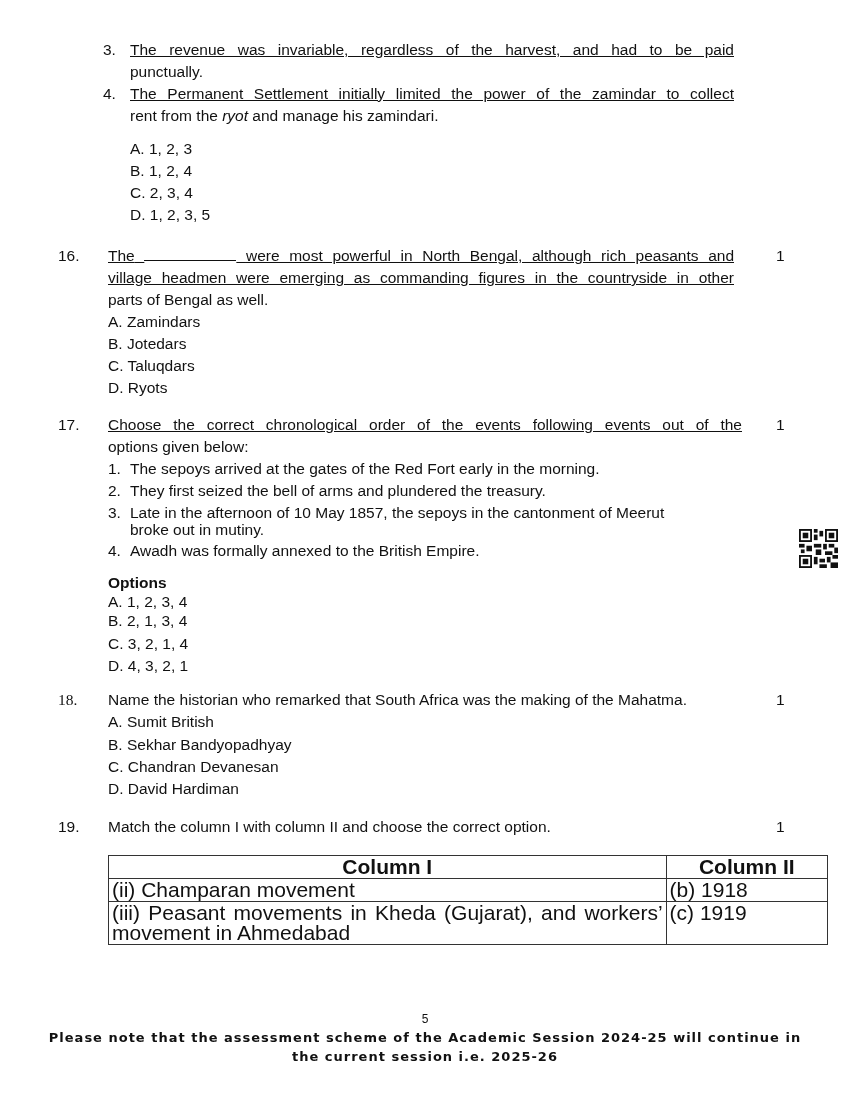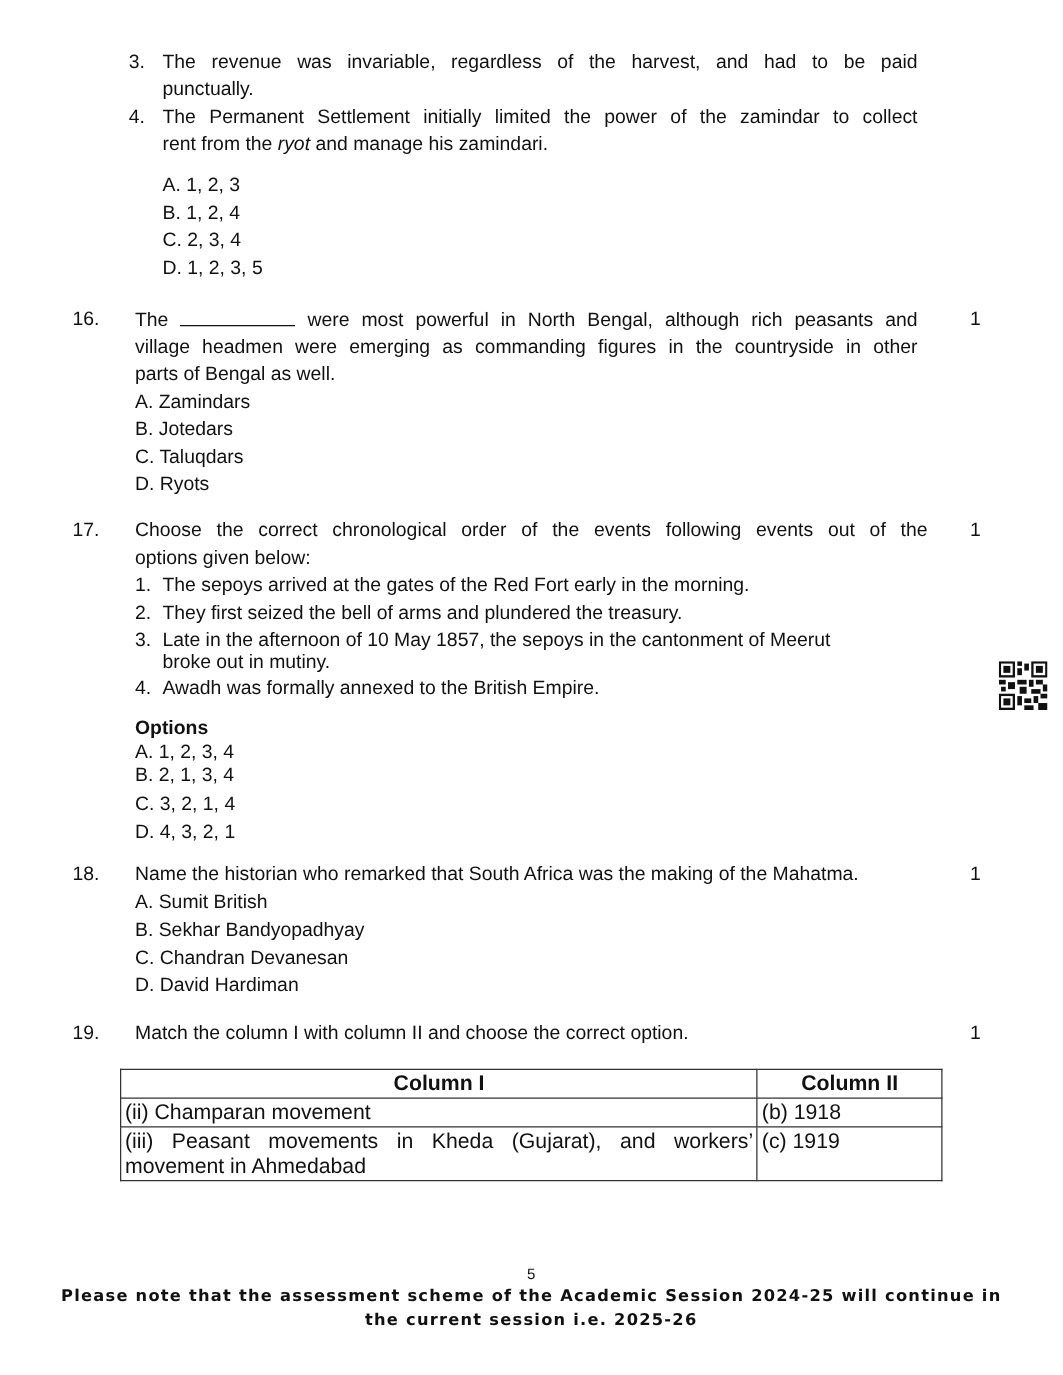--- a/index.html
+++ b/index.html
@@ -1,24 +1,24 @@
 <!DOCTYPE html>
 <html><head>
 <meta charset="utf-8">
 <style>
   html, body { margin: 0; padding: 0; background: #ffffff; }
   body { width: 850px; height: 1100px; position: relative; overflow: hidden;
          font-family: "Liberation Sans", sans-serif; color: #111; font-size: 15.5px; }
   .line { position: absolute; white-space: nowrap; line-height: 20px; }
-  .justify { position: absolute; text-align: justify; text-align-last: justify; white-space: nowrap; line-height: 20px; }
+  .justify { position: absolute; text-align: justify; text-align-last: justify; white-space: nowrap; line-height: 20px; text-decoration: underline; }
   .qnum { position: absolute; left: 58px; line-height: 20px; }
   .marks { position: absolute; left: 776px; line-height: 20px; }
   .blank { display: inline-block; width: 92px; border-bottom: 1px solid #111; height: 14px; vertical-align: baseline; }
   .bold { font-weight: bold; }
-  table.match { position: absolute; left: 96px; top: 855px; width: 658px; border-collapse: collapse; font-size: 17px; }
+  table.match { position: absolute; left: 108px; top: 855px; width: 720px; border-collapse: collapse; font-size: 21px; }
   table.match td, table.match th { border: 1px solid #333; padding: 1px 3px; vertical-align: top; line-height: 20px; }
   table.match th { font-weight: bold; text-align: center; }
   .col1 { width: 480px; }
   .col2 { width: 134px; }
   .pagenum { position: absolute; left: 0; width: 850px; top: 1012px; text-align: center; font-size: 12px; }
   .footer { position: absolute; left: 40px; width: 770px; top: 1028px; text-align: center;
             font-weight: bold; font-size: 13px; letter-spacing: 1px; line-height: 19px; font-family: "DejaVu Sans", sans-serif; }
   .qr { position: absolute; left: 799px; top: 529px; width: 39px; height: 39px; }
 </style>
 </head>
@@ -101,21 +101,21 @@
     <rect x="8" y="15" width="2" height="4"></rect>
       <rect x="11" y="16" width="3" height="2"></rect>
       <rect x="15" y="15" width="2" height="3"></rect>
     <rect x="18" y="14" width="3" height="2"></rect>
       <rect x="11" y="19" width="4" height="2"></rect>
       <rect x="17" y="18" width="4" height="3"></rect>
   </g>
 </svg>
 
 <div>
-  <span class="qnum" style="top:690px;">18.</span>
+  <span class="qnum" style="top:690px;font-family:Liberation Serif, serif;">18.</span>
   <span class="line" style="left:108px;top:690px;">Name the historian who remarked that South Africa was the making of the Mahatma.</span>
   <span class="marks" style="top:690px;">1</span>
   <span class="line" style="left:108px;top:712px;">A. Sumit British</span>
   <span class="line" style="left:108px;top:735px;">B. Sekhar Bandyopadhyay</span>
   <span class="line" style="left:108px;top:757px;">C. Chandran Devanesan</span>
   <span class="line" style="left:108px;top:779px;">D. David Hardiman</span>
 </div>
 
 <div>
   <span class="qnum" style="top:817px;">19.</span>

